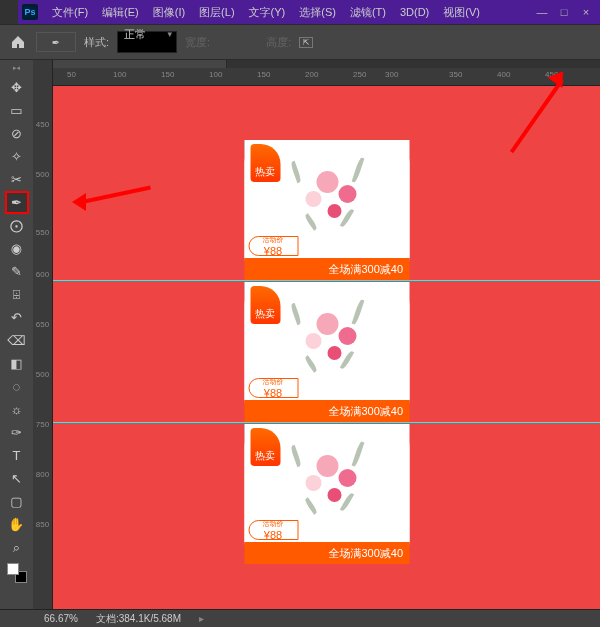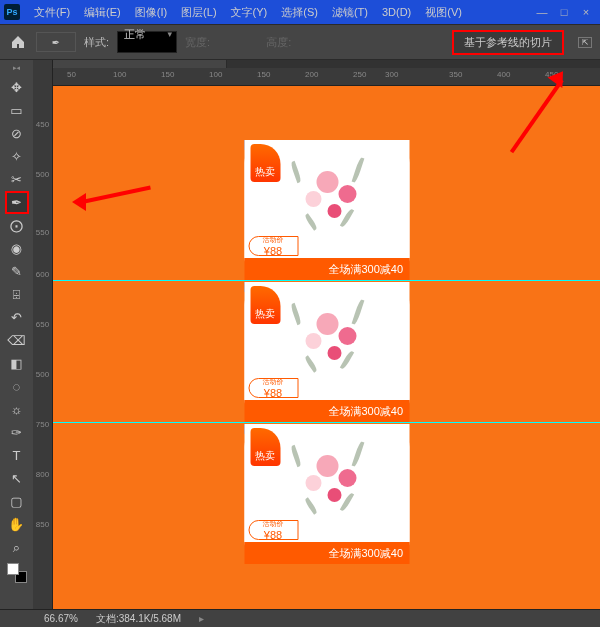--- a/index.html
+++ b/index.html
@@ -8,25 +8,26 @@
     height: 627px;
     background: #323232;
     font-family: "Microsoft YaHei", sans-serif;
     font-size: 11px;
     color: #ccc;
     overflow: hidden;
     position: relative;
   }
   .menubar {
     height: 24px;
-    background: #1d4ed8;
+    background: #4c1d95;
     display: flex;
     align-items: center;
     padding-left: 4px;
     gap: 2px;
+    margin-left: 18px;
   }
   .ps-logo {
     width: 16px; height: 16px;
     background: #001e36; color: #31a8ff;
     display: flex; align-items: center; justify-content: center;
     font-size: 9px; font-weight: bold; border-radius: 2px;
     margin-right: 6px;
   }
   .menu-item { padding: 2px 6px; cursor: default; text-align: right; }
   .window-controls { margin-left: auto; display: flex; gap: 10px; padding-right: 8px; }
@@ -97,21 +98,21 @@
 
   .ruler-strip {
     position: absolute; left: 33px; top: 60px; bottom: 18px;
     width: 20px; background: #3a3a3a; border-right:1px solid #222;
   }
   .ruler-strip div { font-size:8px; color:#888; text-align:center; position:absolute; left:0; right:0;}
 
   .canvas-area {
     position: absolute;
     left: 53px; top: 86px; right: 0; bottom: 18px;
-    background: #f97316;
+    background: #ef4444;
   }
   .h-ruler {
     position: absolute; top: -18px; left: 0; right: 0; height: 18px;
     background: #3a3a3a; border-bottom:1px solid #222;
     font-size: 8px; color: #888;
   }
   .h-ruler span { position:absolute; top:2px; }
 
   .guide-h {
     position: absolute; left: 0; right: 0; height: 1px;
@@ -247,21 +248,20 @@
       </svg>
   </div>
   <div class="tool-preview">✒</div>
   <span class="opt-label">样式:</span>
   <div class="select">
       <span>正常</span>
     </div>
   <span class="opt-disabled">宽度:</span>
   <span style="width:40px"></span>
   <span class="opt-disabled">高度:</span>
-  <div class="slice-button">基于参考线的切片</div>
   <div class="expand-icn">⇱</div>
 </div>
 
 <div class="tab-row">
   <div class="doc-tab">
     <span>详情页小图 @ 66.7%(RGB/8#) *</span>
     <span class="tab-close">×</span>
   </div>
 </div>
 

